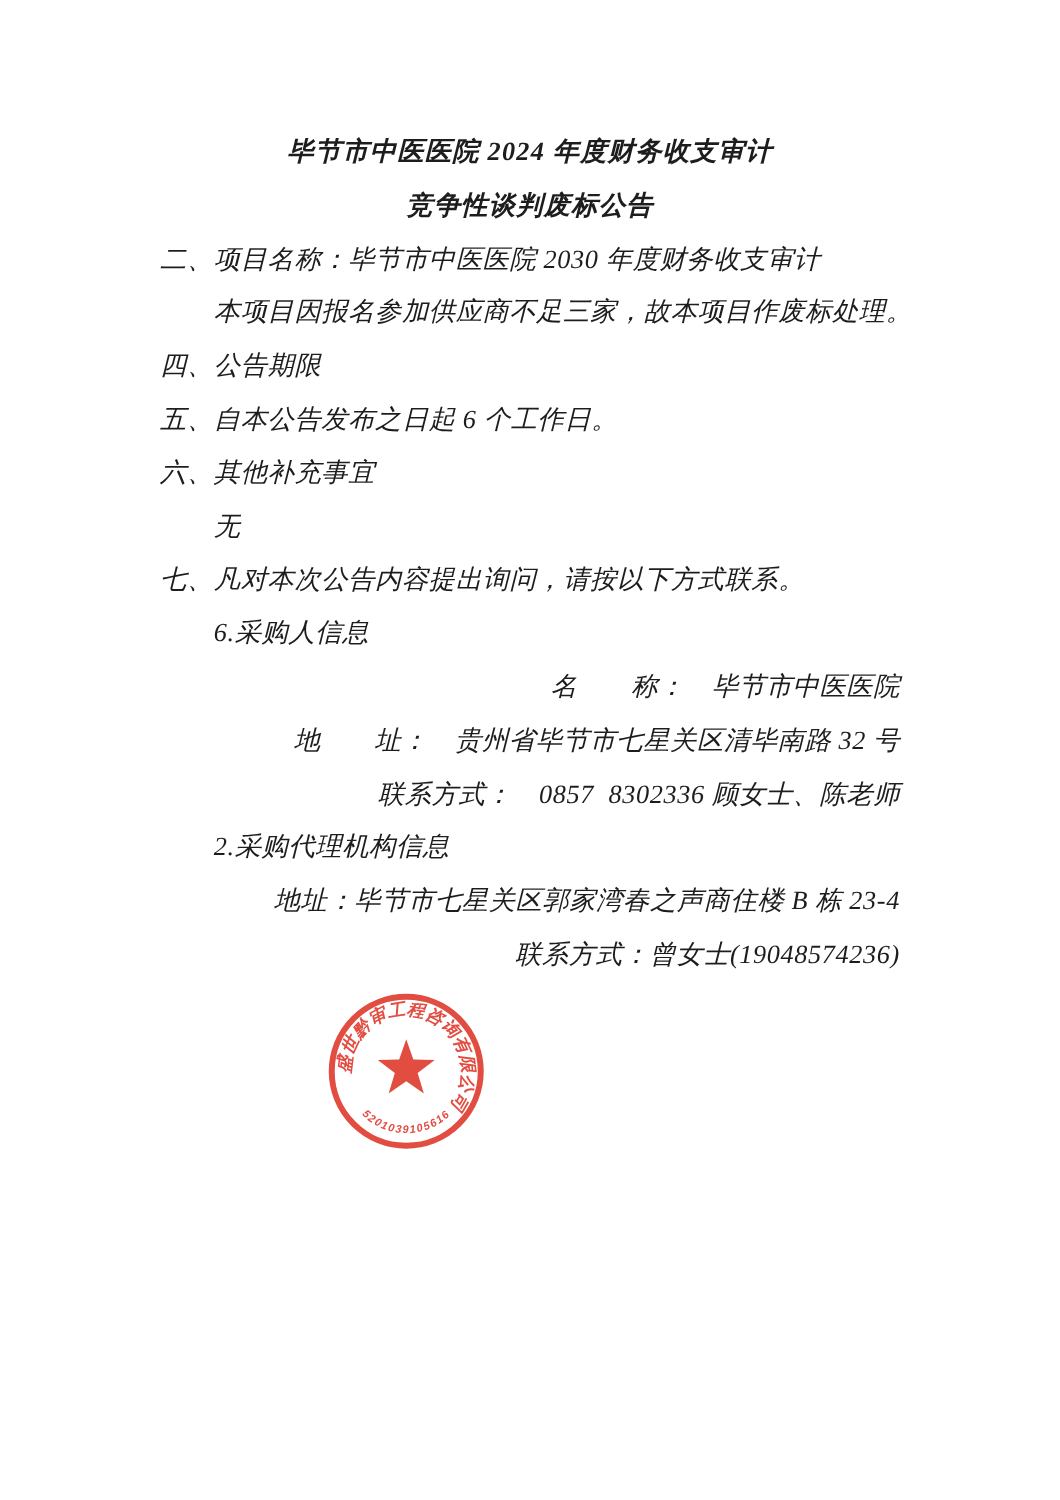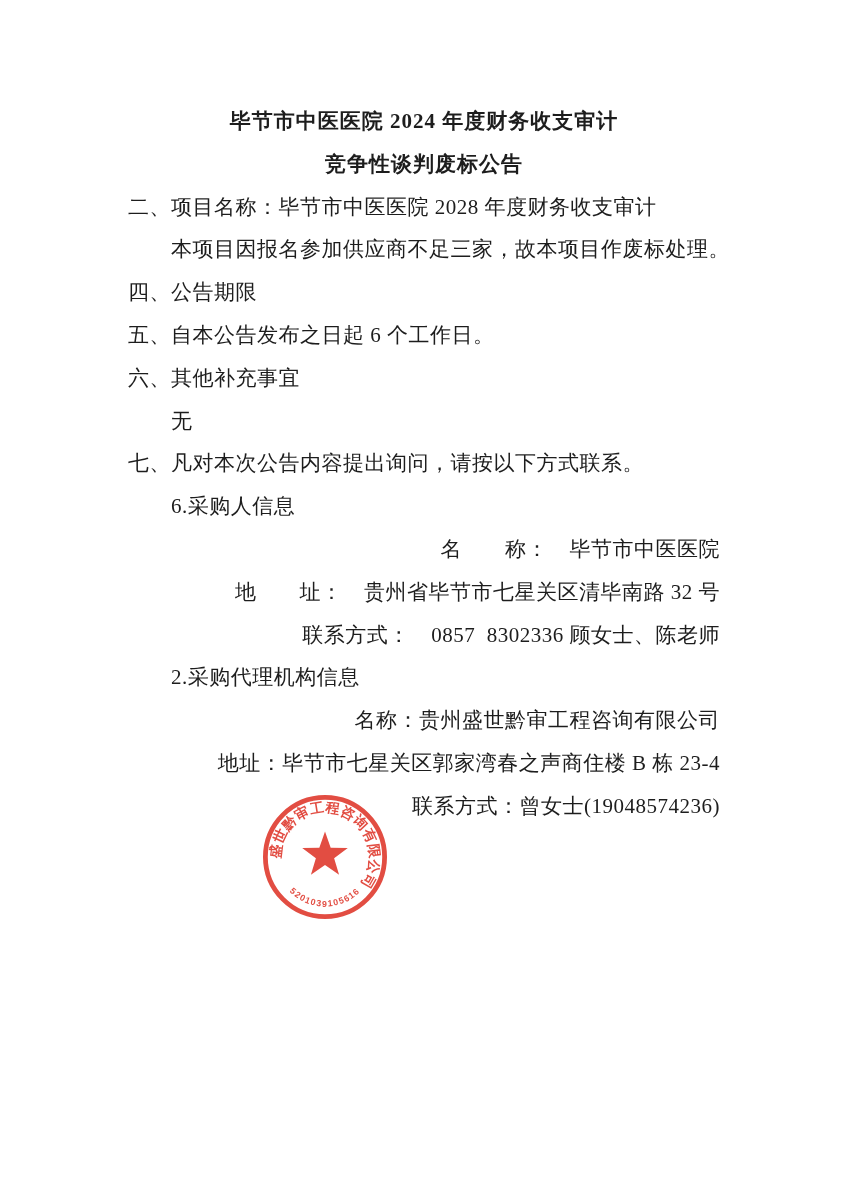--- a/index.html
+++ b/index.html
@@ -4,20 +4,21 @@
 <style>
   html, body { margin: 0; padding: 0; background: #ffffff; }
   .page {
     position: relative;
     width: 848px;
     height: 1200px;
     background: #ffffff;
     overflow: hidden;
     font-family: "Liberation Serif", "DejaVu Serif", serif;
     color: #1d1d1d;
+    font-style: italic;
   }
   .doc {
     position: absolute;
     left: 128px;
     top: 100px;
     width: 592px;
   }
   .line {
     font-size: 21px;
     line-height: 42.8px;
@@ -64,33 +65,32 @@
   }
 </style>
 </head>
 <body>
 
 <div class="page">
 
   <div class="doc" id="doc-lines">
       <div class="line title">毕节市中医医院 2024 年度财务收支审计</div>
       <div class="line title">竞争性谈判废标公告</div>
-      <div class="line item">二、项目名称：毕节市中医医院 2028 年度财务收支审计</div>
+      <div class="line item">二、项目名称：毕节市中医医院 2030 年度财务收支审计</div>
       <div class="line indent">本项目因报名参加供应商不足三家，故本项目作废标处理。</div>
       <div class="line item">四、公告期限</div>
       <div class="line item">五、自本公告发布之日起 6 个工作日。</div>
       <div class="line item">六、其他补充事宜</div>
       <div class="line indent">无</div>
       <div class="line item">七、凡对本次公告内容提出询问，请按以下方式联系。</div>
       <div class="line indent">6.采购人信息</div>
       <div class="line contact">名　　称：　毕节市中医医院</div>
       <div class="line contact">地　　址：　贵州省毕节市七星关区清毕南路 32 号</div>
       <div class="line contact">联系方式：　0857  8302336 顾女士、陈老师</div>
       <div class="line indent">2.采购代理机构信息</div>
-      <div class="line contact">名称：贵州盛世黔审工程咨询有限公司</div>
       <div class="line contact">地址：毕节市七星关区郭家湾春之声商住楼 B 栋 23-4</div>
       <div class="line contact">联系方式：曾女士(19048574236)</div>
     </div>
 
   <div class="seal">
     <svg viewBox="0 0 200 200">
       <defs>
         <path id="arc-top" d="M 44,100 a 56,56 0 1,1 112,0 a 56,56 0 1,1 -112,0" fill="none"></path>
         <path id="arc-bottom" d="M 38,100 a 62,62 0 0,0 124,0" fill="none"></path>
       </defs>

